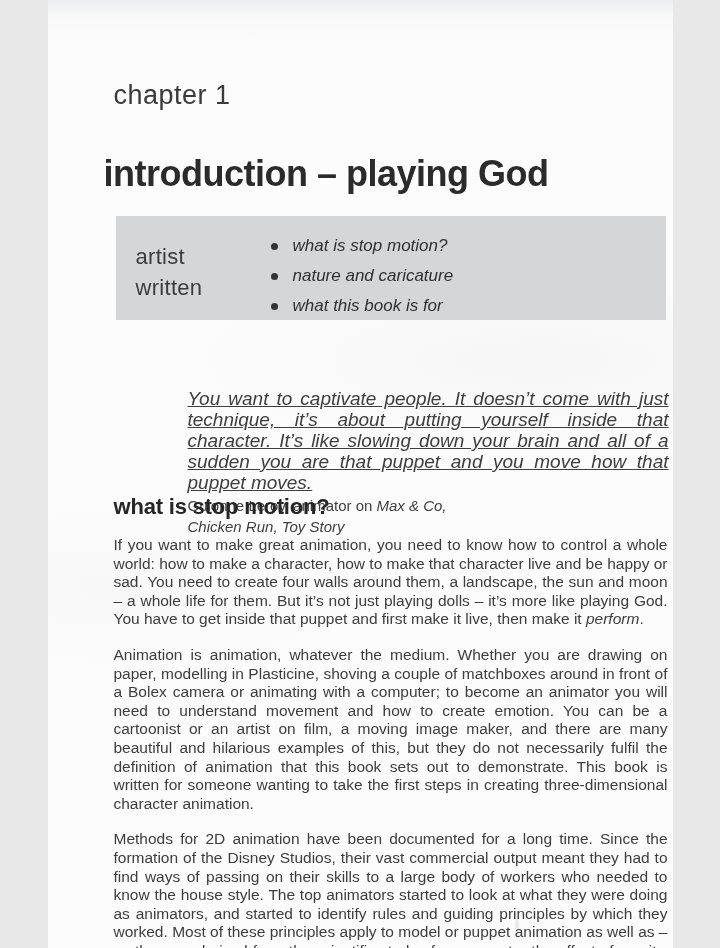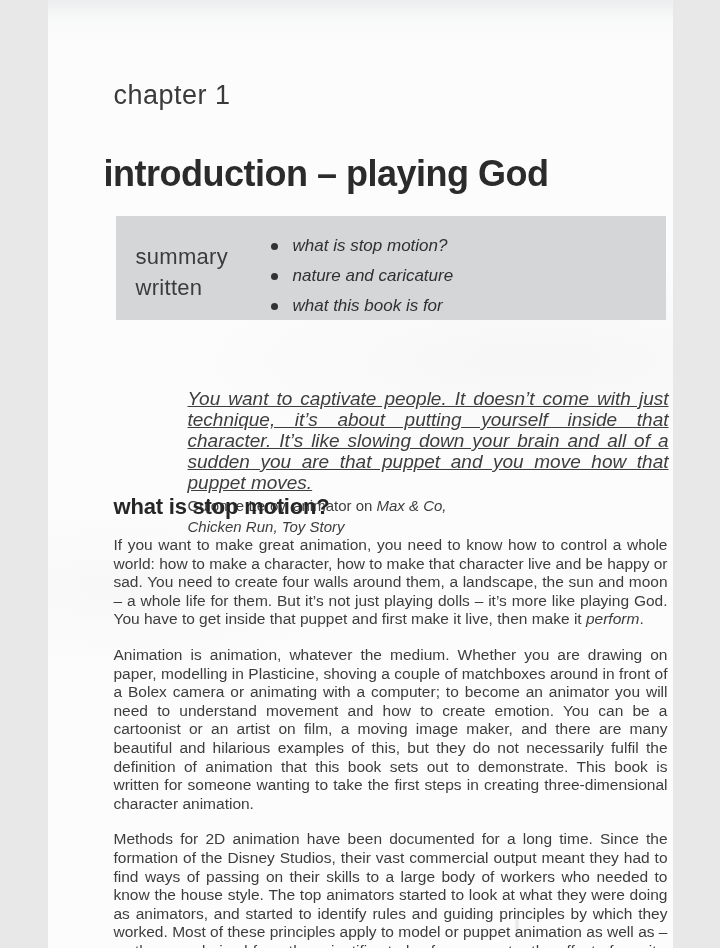--- a/index.html
+++ b/index.html
@@ -138,21 +138,21 @@
 <body>
 
 <div class="page">
 
   <div class="chapter-label">chapter 1</div>
 
   <h1 class="page-title">introduction – playing God</h1>
 
   <div class="summary-box">
     <div class="summary-label">
-      <div>summary</div>
+      <div>artist</div>
       <div>written</div>
     </div>
     <div class="summary-items">
       <div class="summary-item">
         <span class="bullet-dot"></span>
         <span class="summary-item-text">what is stop motion?</span>
       </div>
       <div class="summary-item">
         <span class="bullet-dot"></span>
         <span class="summary-item-text">nature and caricature</span>

